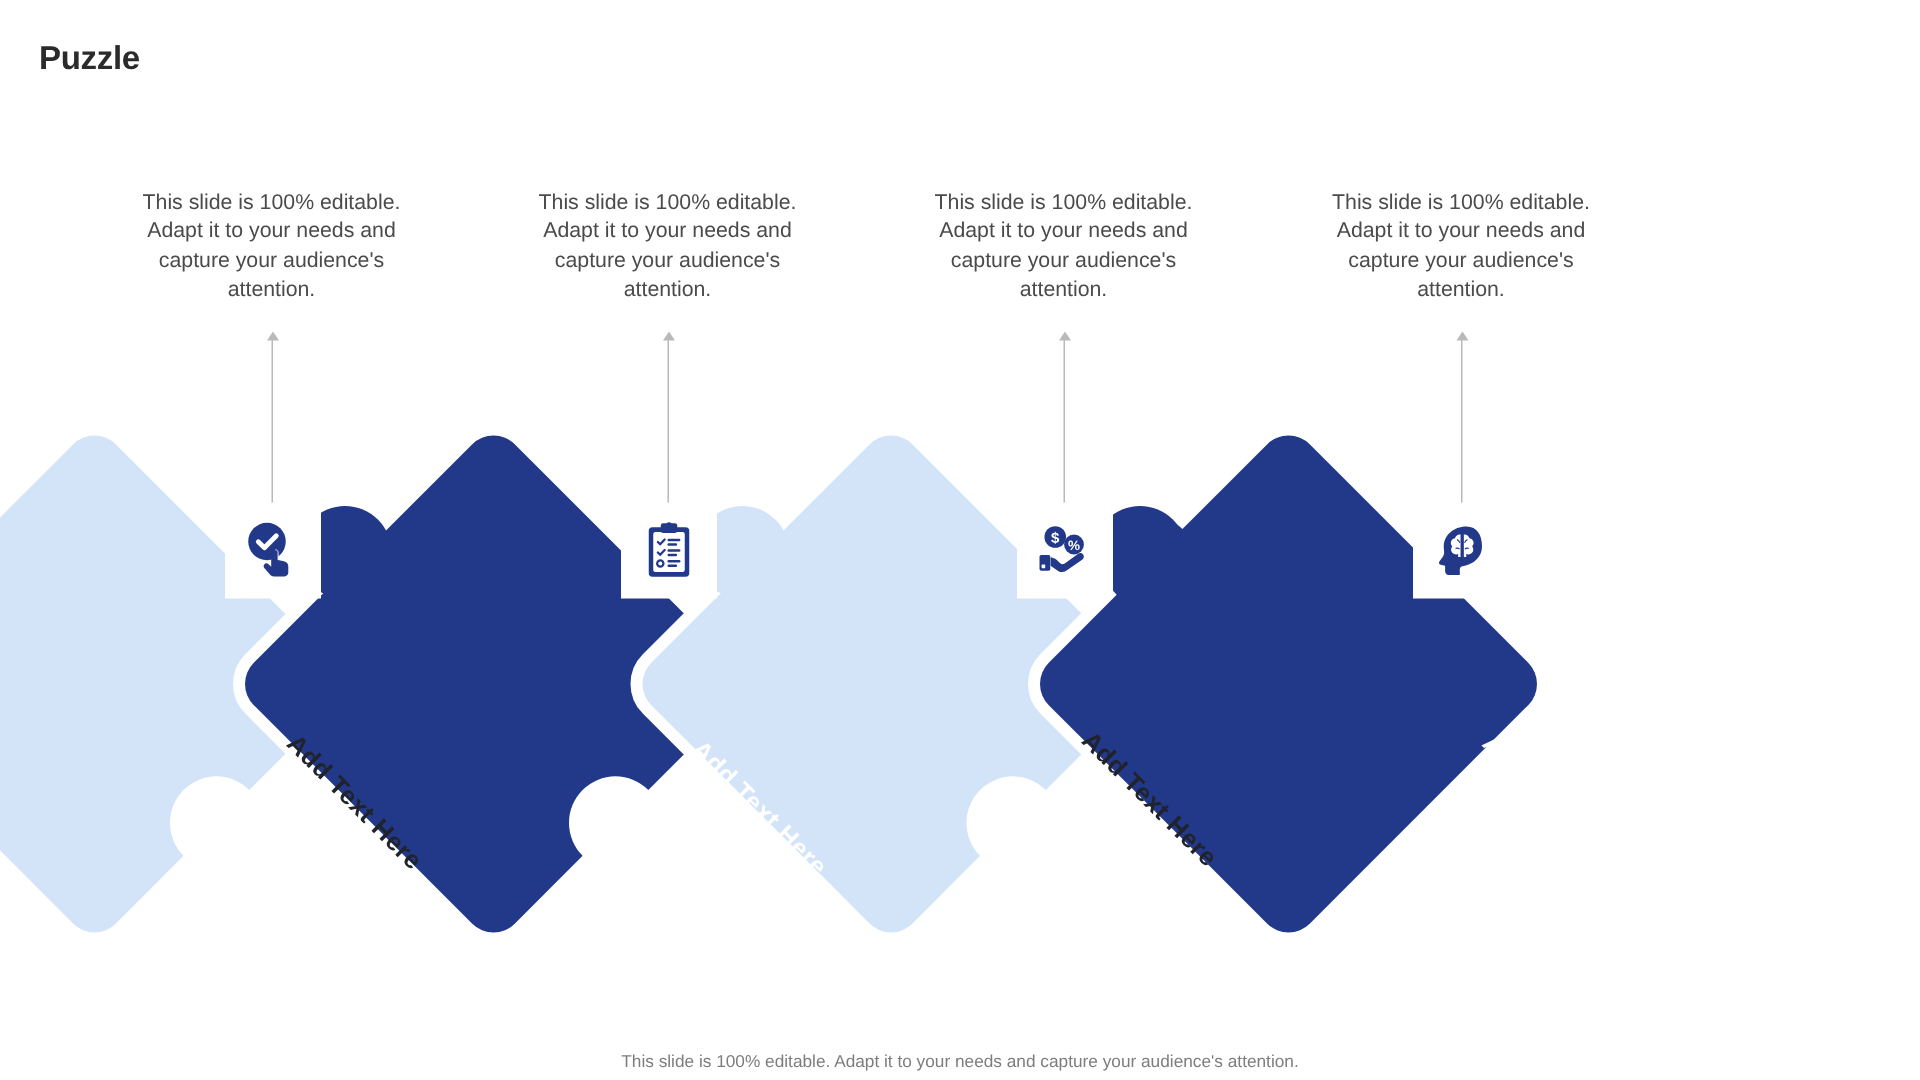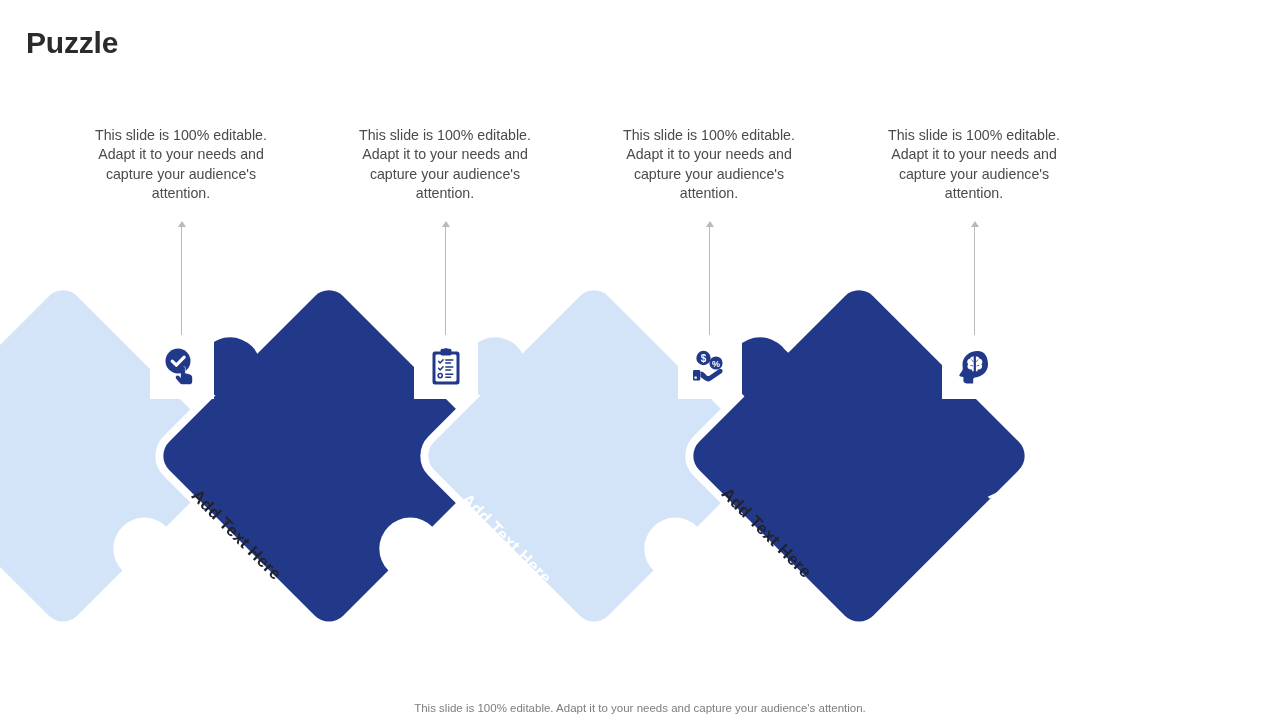--- a/index.html
+++ b/index.html
@@ -13,21 +13,21 @@
   #slide {
     position: relative;
     width: 1280px;
     height: 720px;
     background: #ffffff;
   }
   #page-title {
     position: absolute;
     left: 26px;
     top: 26px;
-    font-size: 30px;
+    font-size: 22px;
     font-weight: bold;
     color: #2b2b2b;
     letter-spacing: -0.2px;
   }
   .desc {
     position: absolute;
     width: 190px;
     text-align: center;
     font-size: 14.2px;
     line-height: 19.3px;

